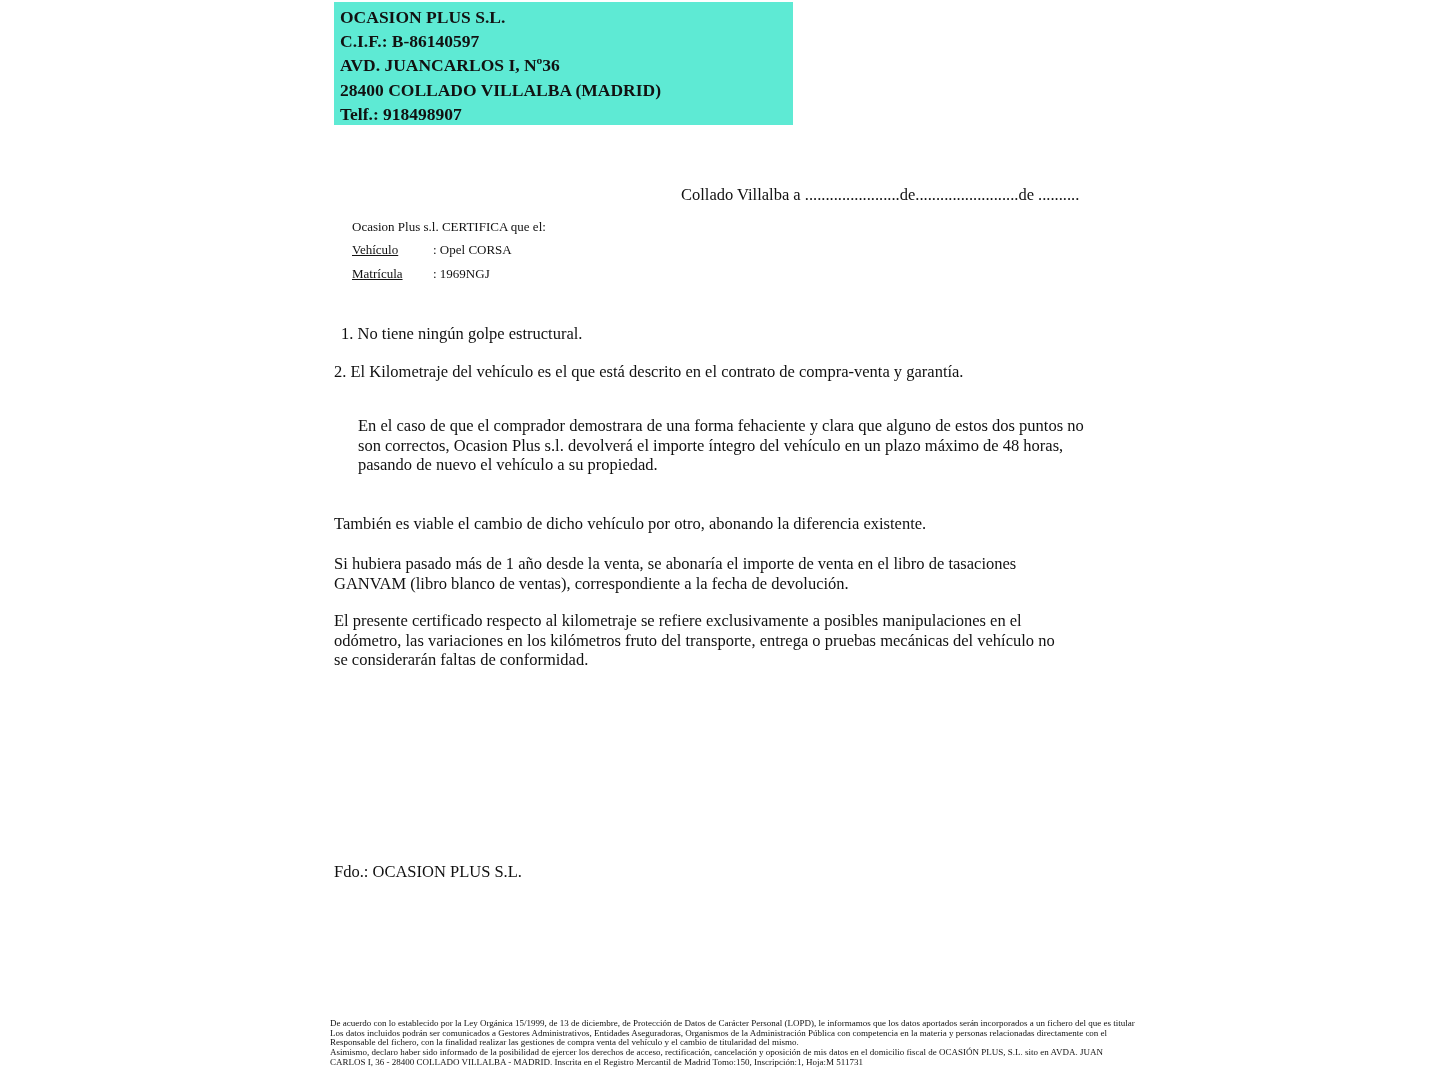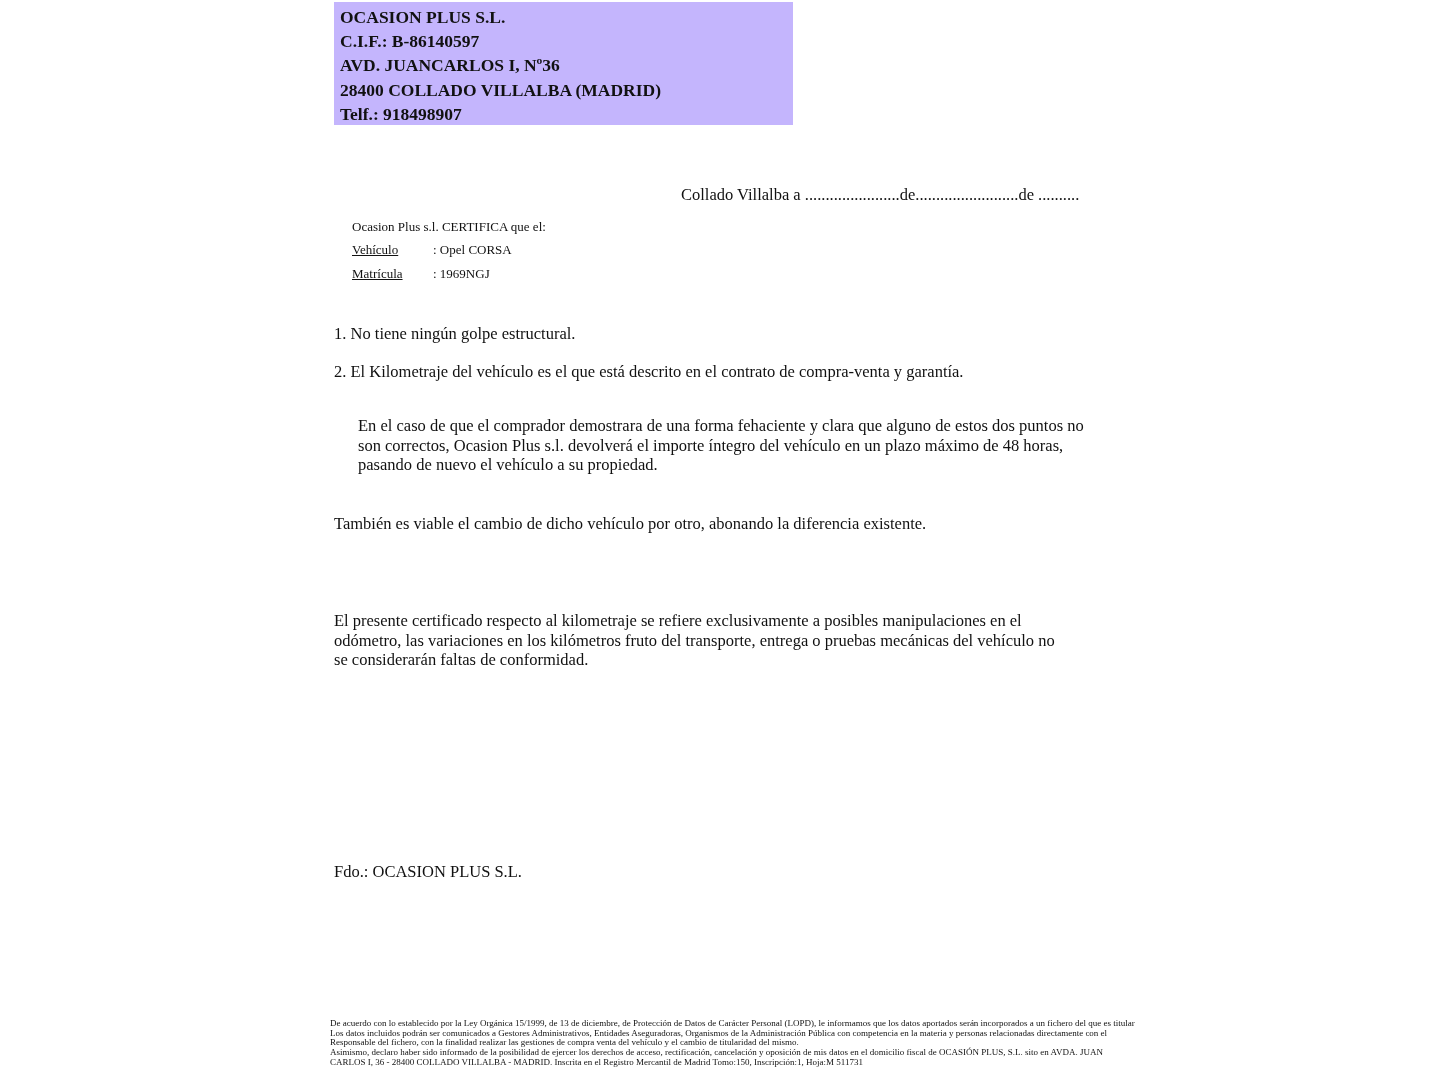--- a/index.html
+++ b/index.html
@@ -9,21 +9,21 @@
     color: #111111;
     position: relative;
     overflow: hidden;
   }
   .page { position: absolute; inset: 0; background: #ffffff; }
 
   .header-box {
     position: absolute;
     left: 334px; top: 2px;
     width: 459px; height: 123px;
-    background: #c4b5fd;
+    background: #5eead4;
     padding: 3px 0 0 6px;
   }
   .header-box .hline {
     font-weight: bold;
     font-size: 17.5px;
     line-height: 24.2px;
     white-space: nowrap;
   }
 
   .date-line {
@@ -44,21 +44,21 @@
   .cert-block .lbl { display: inline-block; width: 81px; }
   .cert-block .lbl u { text-decoration: underline; }
 
   .point {
     position: absolute;
     left: 334px;
     font-size: 16.5px;
     line-height: 19.6px;
     white-space: nowrap;
   }
-  .point.p-one { top: 324px; }
+  .point.p-one { top: 324px; margin-left: 7px; }
   .point.p-two { top: 362px; }
 
   .para {
     position: absolute;
     left: 334px;
     font-size: 16.5px;
     line-height: 19.6px;
   }
   .para .tline { white-space: nowrap; }
   .para.para-1 { top: 416px; margin-left: 24px; }
@@ -111,20 +111,24 @@
   <div class="point p-two">2. El Kilometraje del vehículo es el que está descrito en el contrato de compra-venta y garantía.</div>
 
   <div class="para para-1">
       <div class="tline">En el caso de que el comprador demostrara de una forma fehaciente y clara que alguno de estos dos puntos no</div>
       <div class="tline">son correctos, Ocasion Plus s.l. devolverá el importe íntegro del vehículo en un plazo máximo de 48 horas,</div>
       <div class="tline">pasando de nuevo el vehículo a su propiedad.</div>
     </div>
   <div class="para para-2">
       <div class="tline">También es viable el cambio de dicho vehículo por otro, abonando la diferencia existente.</div>
     </div>
+  <div class="para para-3">
+      <div class="tline">Si hubiera pasado más de 1 año desde la venta, se abonaría el importe de venta en el libro de tasaciones</div>
+      <div class="tline">GANVAM (libro blanco de ventas), correspondiente a la fecha de devolución.</div>
+    </div>
   <div class="para para-4">
       <div class="tline">El presente certificado respecto al kilometraje se refiere exclusivamente a posibles manipulaciones en el</div>
       <div class="tline">odómetro, las variaciones en los kilómetros fruto del transporte, entrega o pruebas mecánicas del vehículo no</div>
       <div class="tline">se considerarán faltas de conformidad.</div>
     </div>
 
   <div class="signature">Fdo.: OCASION PLUS S.L.</div>
 
   <div class="footer-legal">
       <div class="tline">De acuerdo con lo establecido por la Ley Orgánica 15/1999, de 13 de diciembre, de Protección de Datos de Carácter Personal (LOPD), le informamos que los datos aportados serán incorporados a un fichero del que es titular</div>

